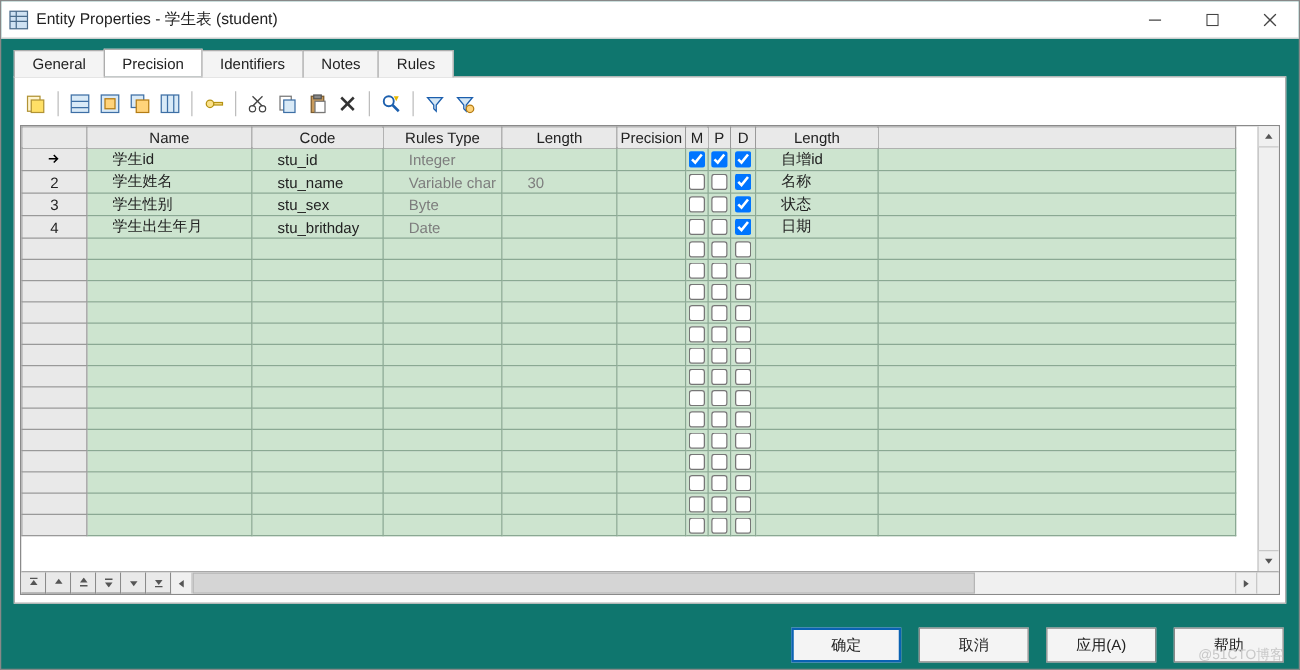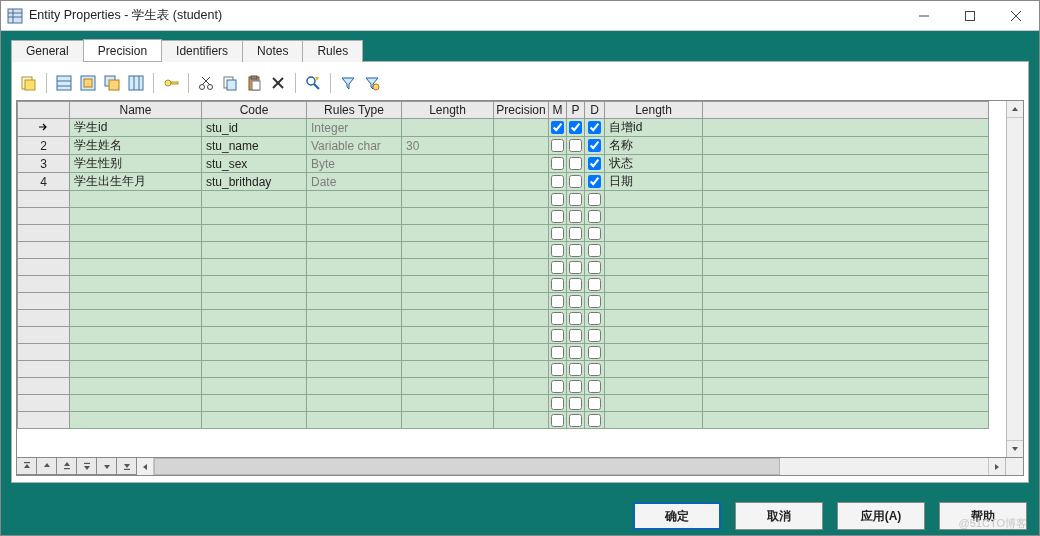--- a/index.html
+++ b/index.html
@@ -27,21 +27,21 @@
   .tsep { width:1px; height:20px; background:#bdbdbd; margin:0 4px;}
   .ticon { width:16px; height:16px;}
   
   .gridwrap { flex:1; border:1px solid #8a8a8a; display:flex; flex-direction:column; overflow:hidden;}
   .grid-scroll { flex:1; overflow:hidden; position:relative; display:flex;}
   table.grid { border-collapse:collapse; table-layout:fixed; width:0;}
   table.grid th, table.grid td { border:1px solid #8aa893; padding:0; height:17px; font-size:12px; text-align:left;}
   table.grid th { background:#e9e9e9; border-color:#999; font-weight:normal; text-align:center; position:sticky; top:0; z-index:2;}
   table.grid td { background:#cde4cf; }
   table.grid td.rowhdr { background:#e9e9e9; text-align:center; border-color:#999;}
-  .cell { padding:0 4px; white-space:nowrap; overflow:hidden; text-overflow:clip; display:block;}
+  .cell { padding:0 20px; white-space:nowrap; overflow:hidden; text-overflow:clip; display:block;}
   .cell.grey { color:#7d7d7d;}
   .chk { display:flex; align-items:center; justify-content:center; width:100%; height:100%;}
   .chk input { width:13px; height:13px; margin:0;}
   .arrow { display:inline-block; width:12px; height:10px;}
   .arrow svg { display:block;}
   .vscroll { width:17px; background:#f0f0f0; border-left:1px solid #bbb; display:flex; flex-direction:column;}
   .vscroll .sbtn { height:17px; display:flex; align-items:center; justify-content:center; background:#f0f0f0; border-bottom:1px solid #c8c8c8;}
   .vscroll .sbtn.last { border-bottom:none; border-top:1px solid #c8c8c8;}
   .vscroll .track { flex:1;}
   
@@ -53,21 +53,21 @@
   .hscroll .sbtn { width:17px; display:flex; align-items:center; justify-content:center; border-right:1px solid #c8c8c8;}
   .hscroll .sbtn.last { border-right:none; border-left:1px solid #c8c8c8;}
   .hscroll .track { flex:1; background:#f0f0f0; position:relative;}
   .hscroll .thumb { position:absolute; left:0; top:0; height:100%; width:75%; background:#d5d5d5; border:1px solid #b5b5b5;}
   .corner { width:17px; background:#f0f0f0;}
   
   .cmdbar { height:38px; display:flex; align-items:center; padding:0 12px; gap:14px;}
   .cmdbar .left { display:flex; align-items:center; gap:10px;}
   .cmdbar .btn { min-width:82px; height:26px; border:1px solid #888; background:#f4f4f4; display:flex; align-items:center; justify-content:center; padding:0 10px; font-size:12px;}
   .cmdbar .btn.primary { border:2px solid #0a62b3;}
-  .cmdbar .btn.big { min-width:88px; height:28px;font-weight:bold;}
+  .cmdbar .btn.big { min-width:88px; height:28px;}
   .spacer { flex:1;}
   .watermark { position:absolute; right:12px; bottom:4px; color:#c8c8c8; font-size:11px; pointer-events:none;}
   .window { position:relative;}
   .tribtn svg, .ob svg, .sbtn svg { width:8px; height:8px; fill:#555;}
   .dropdownbtn { height:26px; border:1px solid #888; background:#f4f4f4; display:flex; align-items:center; padding:0 6px; gap:4px;}
   .col-rowhdr{width:52px;} .col-name{width:132px;} .col-code{width:105px;} .col-dtype{width:95px;} .col-len{width:92px;} .col-prec{width:55px;} .col-m{width:18px;} .col-p{width:18px;} .col-d{width:20px;} .col-domain{width:98px;} .col-tail{width:286px;}
 </style>
 </head>
 <body>
 

